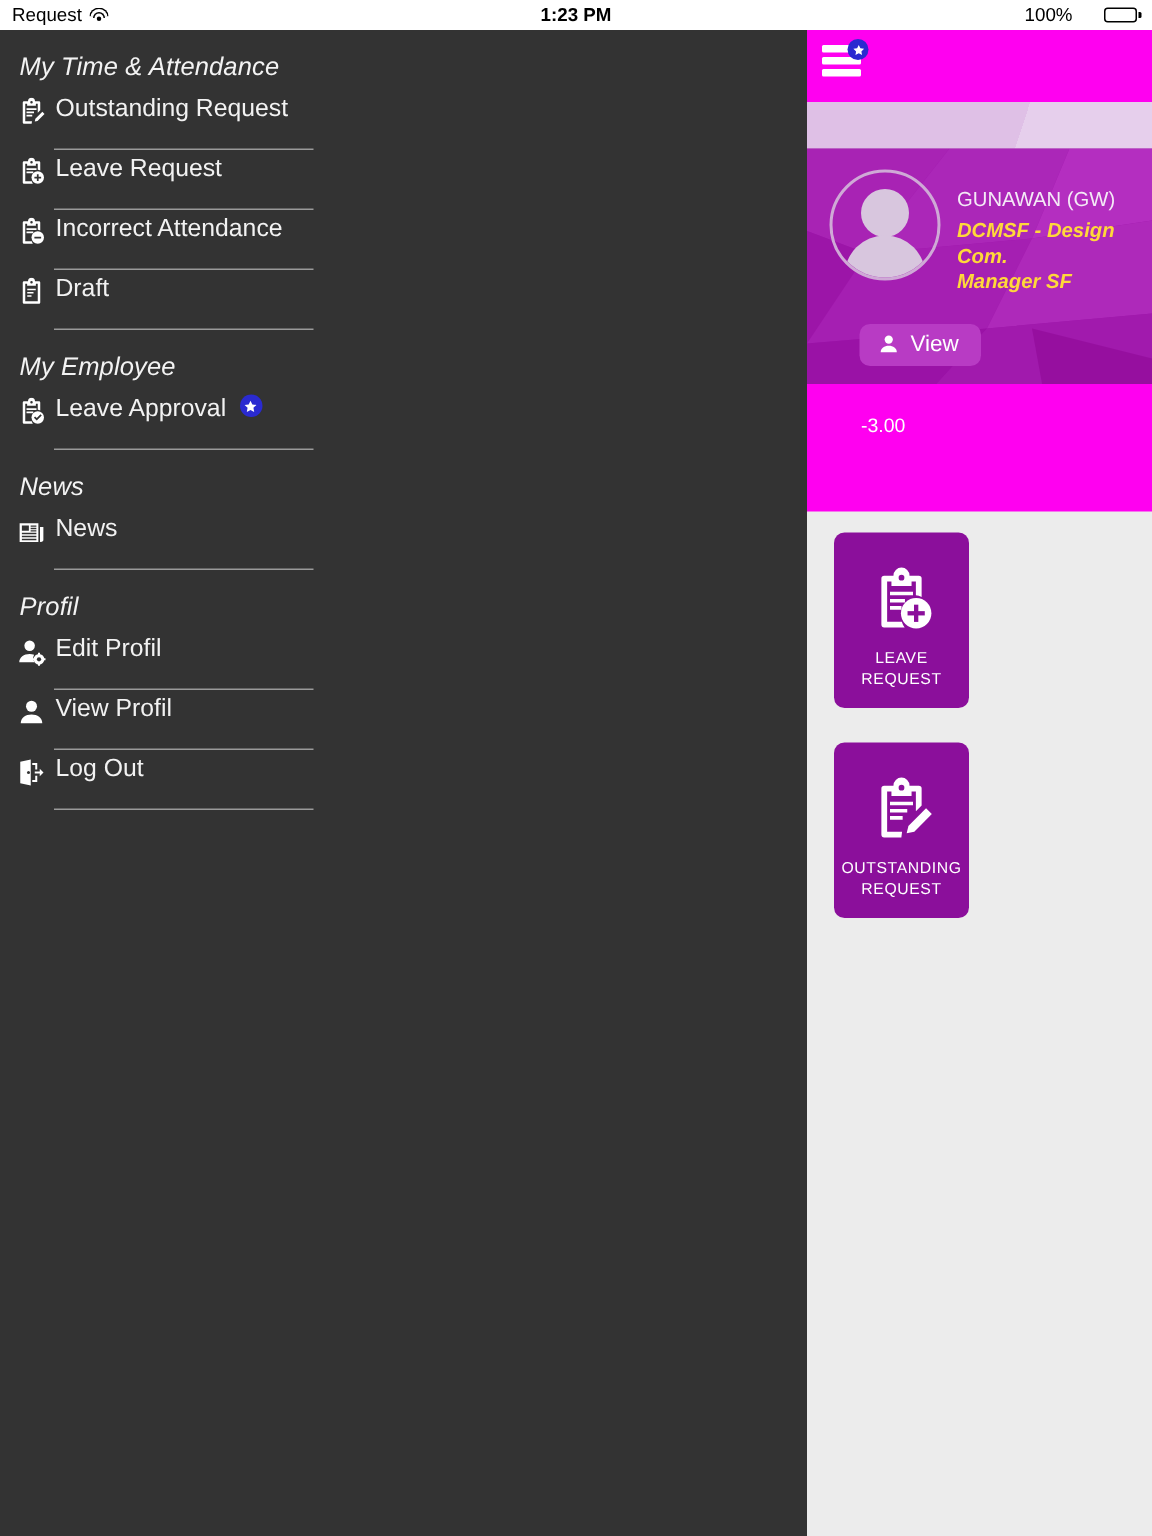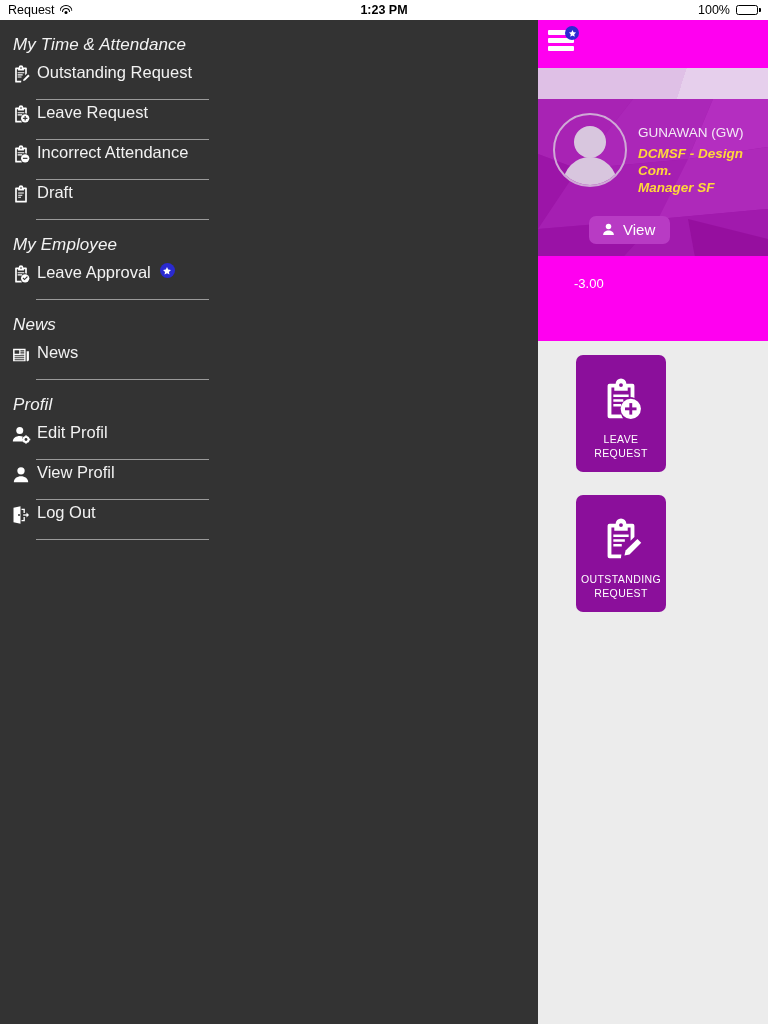--- a/index.html
+++ b/index.html
@@ -13,21 +13,21 @@
 
   
   .statusbar {
     position:absolute; top:0; left:0; width:768px; height:20px;
     background:#ffffff; color:#000;
     display:flex; align-items:center;
     font-size:12.5px;
   }
   .sb-left { position:absolute; left:8px; display:flex; align-items:center; gap:5px; }
   .sb-center { position:absolute; left:0; width:768px; text-align:center; font-weight:600; font-size:12.5px; }
-  .sb-right { position:absolute; right:7px; display:flex; align-items:center; gap:6px; }
+  .sb-right { position:absolute; right:7px; display:flex; align-items:center; gap:21px; }
   .wifi { display:inline-block; width:13px; height:10px; position:relative; }
   .wifi i { position:absolute; display:block; border:1.6px solid #000; border-bottom:none;
             border-radius:50% 50% 0 0 / 100% 100% 0 0; left:50%; transform:translateX(-50%); }
   .wifi i.w1 { width:13px; height:6px; top:0; }
   .wifi i.w2 { width:8px;  height:4px; top:2.6px; }
   .wifi i.w3 { width:3px;  height:3px; top:5.5px; border-radius:50%; background:#000; border:none; }
   .batt { display:inline-flex; align-items:center; }
   .batt-body { width:22px; height:10px; border:1.3px solid #000; border-radius:2.5px; padding:1px; }
   .batt-fill { height:100%; width:100%; background:#000; border-radius:1px; }
   .batt-cap { width:2px; height:4px; background:#000; border-radius:0 1px 1px 0; margin-left:1px; }
@@ -110,33 +110,33 @@
   .p-name {
     position:absolute; left:100px; top:26px; right:2px;
     color:#f4eaf6; font-size:13.5px; white-space:nowrap;
   }
   .p-role {
     position:absolute; left:100px; top:46px; right:-8px;
     color:#ffd83a; font-size:13.5px; font-style:italic;
     line-height:17px; font-weight:600;
   }
   .view-btn {
-    position:absolute; left:51px; top:117px;
+    position:absolute; left:35px; top:117px;
     display:inline-flex; align-items:center; gap:7px;
     background:#b83bc4; color:#fff;
     border:none; border-radius:7px;
     padding:5px 15px 6px 12px; font-size:15px; cursor:pointer;
   }
   .leave-card {
     background:#ff00f0; height:85px; padding:12px 0 0 14px;
   }
   .lc-title { color:#f6e6f6; font-size:13px; }
   .lc-value { color:#ffffff; font-size:13px; padding-left:22px; margin-top:8px; }
 
-  .tiles { padding:14px 0 0 18px;margin-left:20px; }
+  .tiles { padding:14px 0 0 18px; }
   .tile {
     width:90px; height:117px; background:#8b0f9b;
     border-radius:7px; margin-bottom:23px;
     display:flex; flex-direction:column; align-items:center;
     padding-top:17px; cursor:pointer;
   }
   .tile-ico { height:58px; display:flex; align-items:center; justify-content:center; }
   .tile-label {
     color:#fff; font-size:10.5px; line-height:14px;
     text-align:center; letter-spacing:.4px; margin-top:2px;

